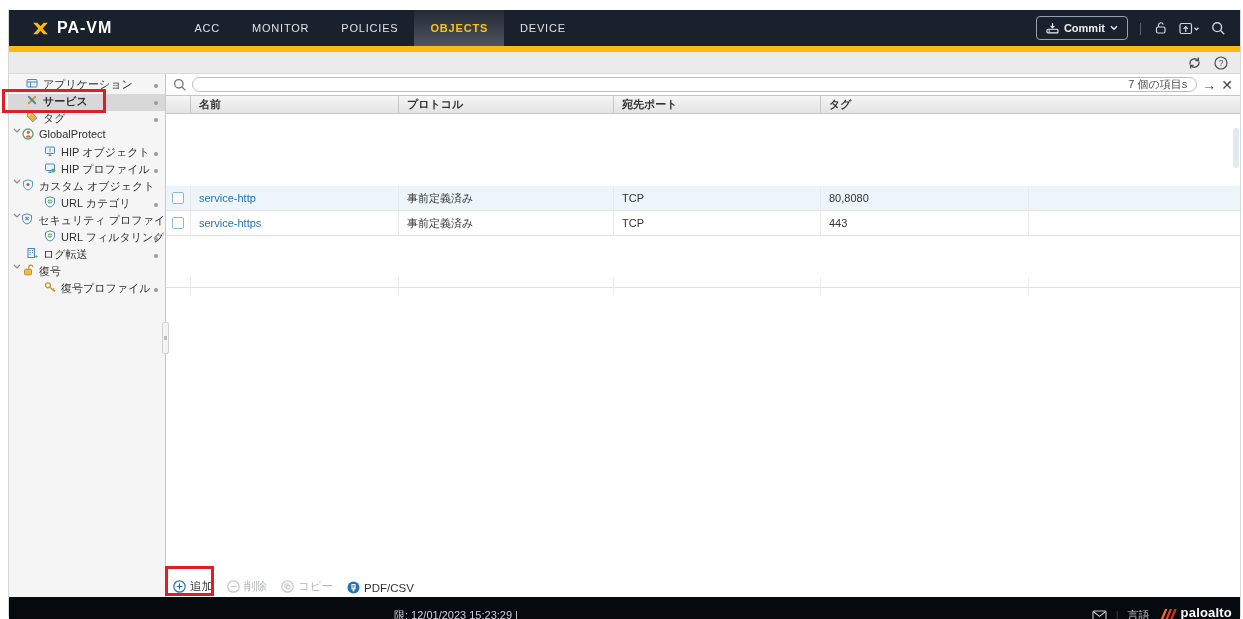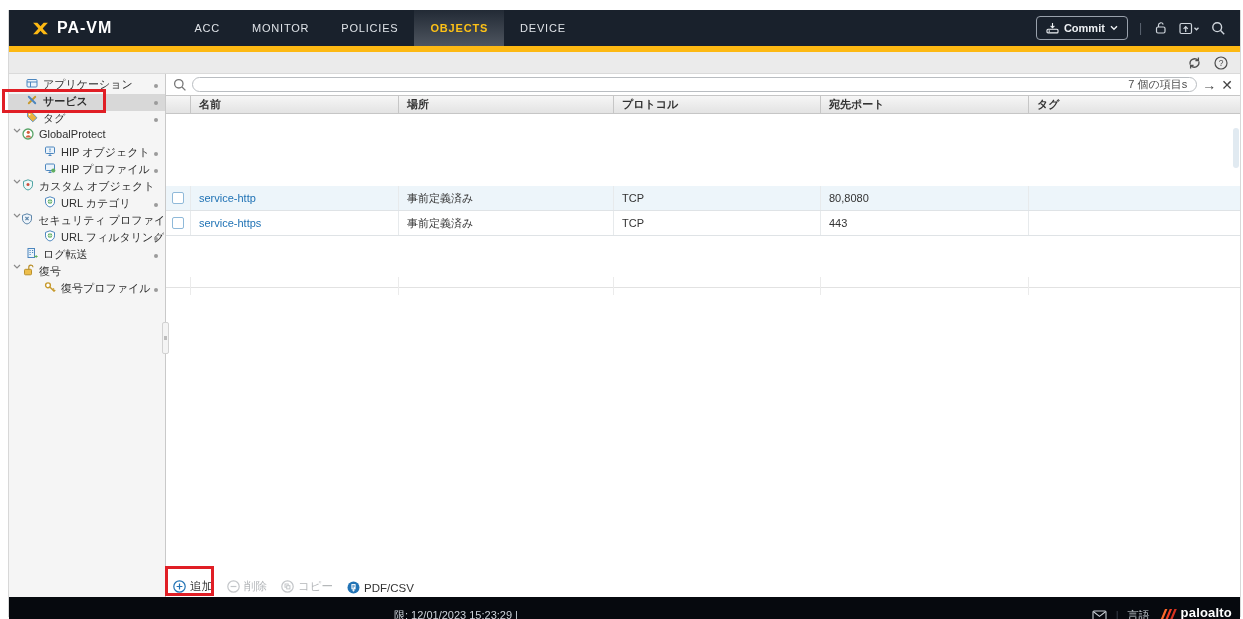--- a/index.html
+++ b/index.html
@@ -372,21 +372,20 @@
             <input type="text" placeholder="" style="">
             <span class="count">7 個の項目s</span>
           </div>
           <span class="sr-glyph">→</span>
           <span class="sr-glyph">✕</span>
         </div>
 
         <div class="thead grid">
           <div class="cb-cell"></div>
           <div>名前</div>
-          <div>場所</div>
           <div>プロトコル</div>
           <div>宛先ポート</div>
           <div>タグ</div>
         </div>
 
         <div class="trow row1 grid">
           <div class="cb-cell">
               <span class="cbx"></span>
             </div>
           <div class="link">service-http</div>

